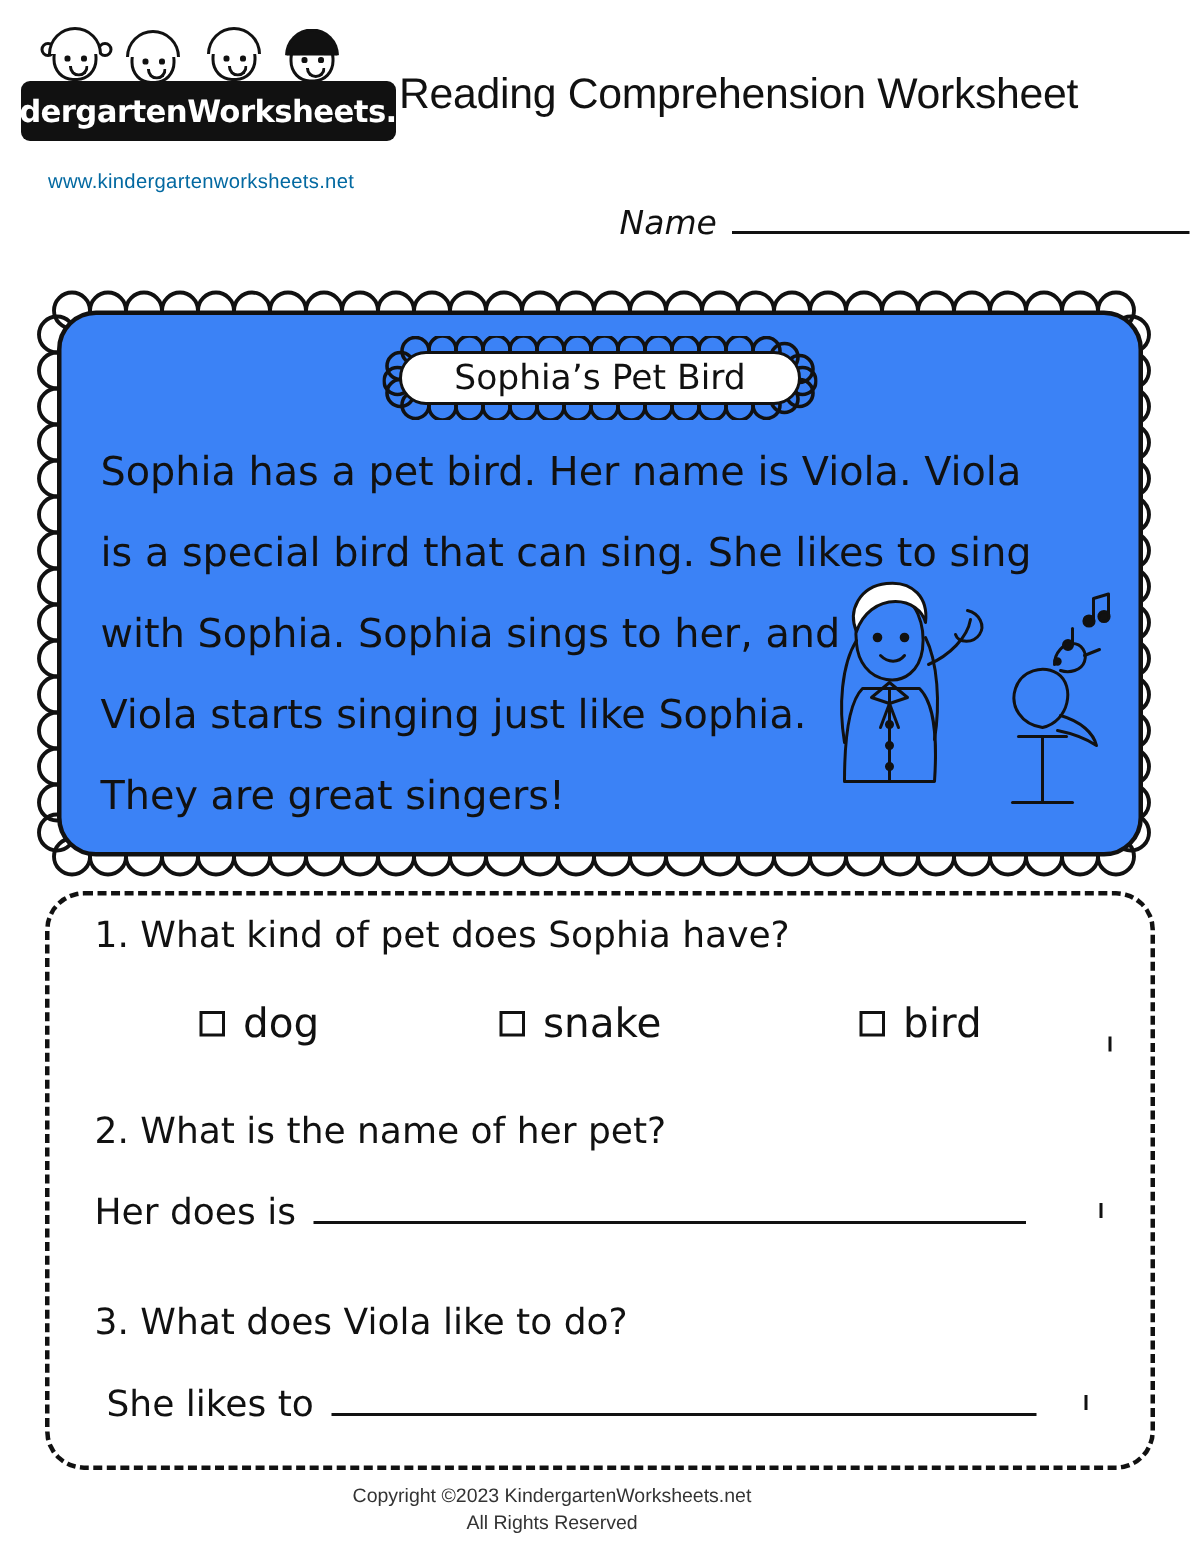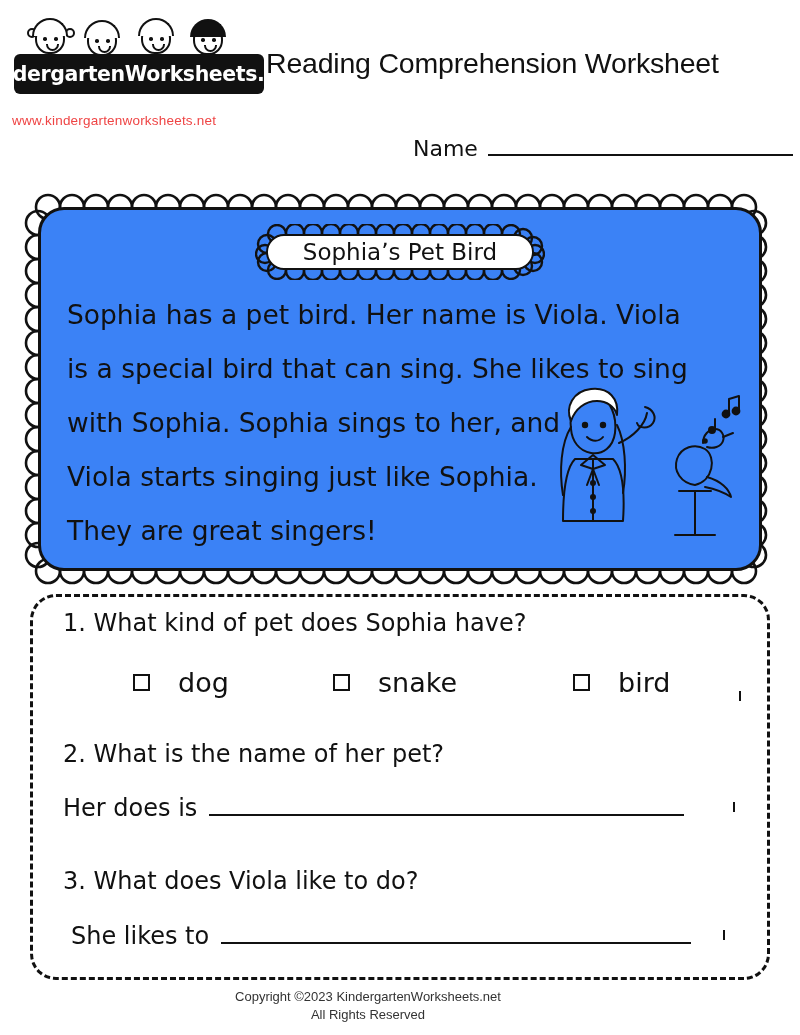--- a/index.html
+++ b/index.html
@@ -115,24 +115,24 @@
   .logo-banner span {
     color: #ffffff;
     font-family: "DejaVu Sans", sans-serif;
     font-weight: bold;
     font-size: 20.5px;
     letter-spacing: -0.4px;
     white-space: nowrap;
   }
   .logo-url {
     position: absolute;
-    left: 12px;
+    left: 32px;
     top: 113px;
     font-size: 13.5px;
-    color: #ef4444;
+    color: #0369a1;
     letter-spacing: 0.2px;
     font-family: "Liberation Sans", sans-serif;
     text-align: right;
   }
 
   .worksheet-title {
     position: absolute;
     left: 266px;
     top: 47px;
     font-size: 28.5px;
@@ -146,20 +146,21 @@
     position: absolute;
     left: 413px;
     top: 136px;
     display: flex;
     align-items: baseline;
   }
   .name-label {
     font-size: 22px;
     font-family: "DejaVu Sans", sans-serif;
     color: #111;
+    font-style: italic;
   }
   .name-line {
     display: inline-block;
     width: 305px;
     border-bottom: 2px solid #111;
     height: 18px;
     margin-left: 10px;
   }
 
   
@@ -263,21 +264,20 @@
     top: 70px;
     width: 600px;
     display: flex;
   }
   .choice {
     display: flex;
     align-items: center;
     font-family: "DejaVu Sans", sans-serif;
     font-size: 27px;
     color: #111;
-    gap: 16px;
   }
   .choice .box {
     width: 17px;
     height: 17px;
     border: 2px solid #111;
     margin-right: 12px;
     box-sizing: border-box;
   }
   .choice.c1 { position: absolute; left: 0px; }
   .choice.c2 { position: absolute; left: 200px; text-align: center; }

